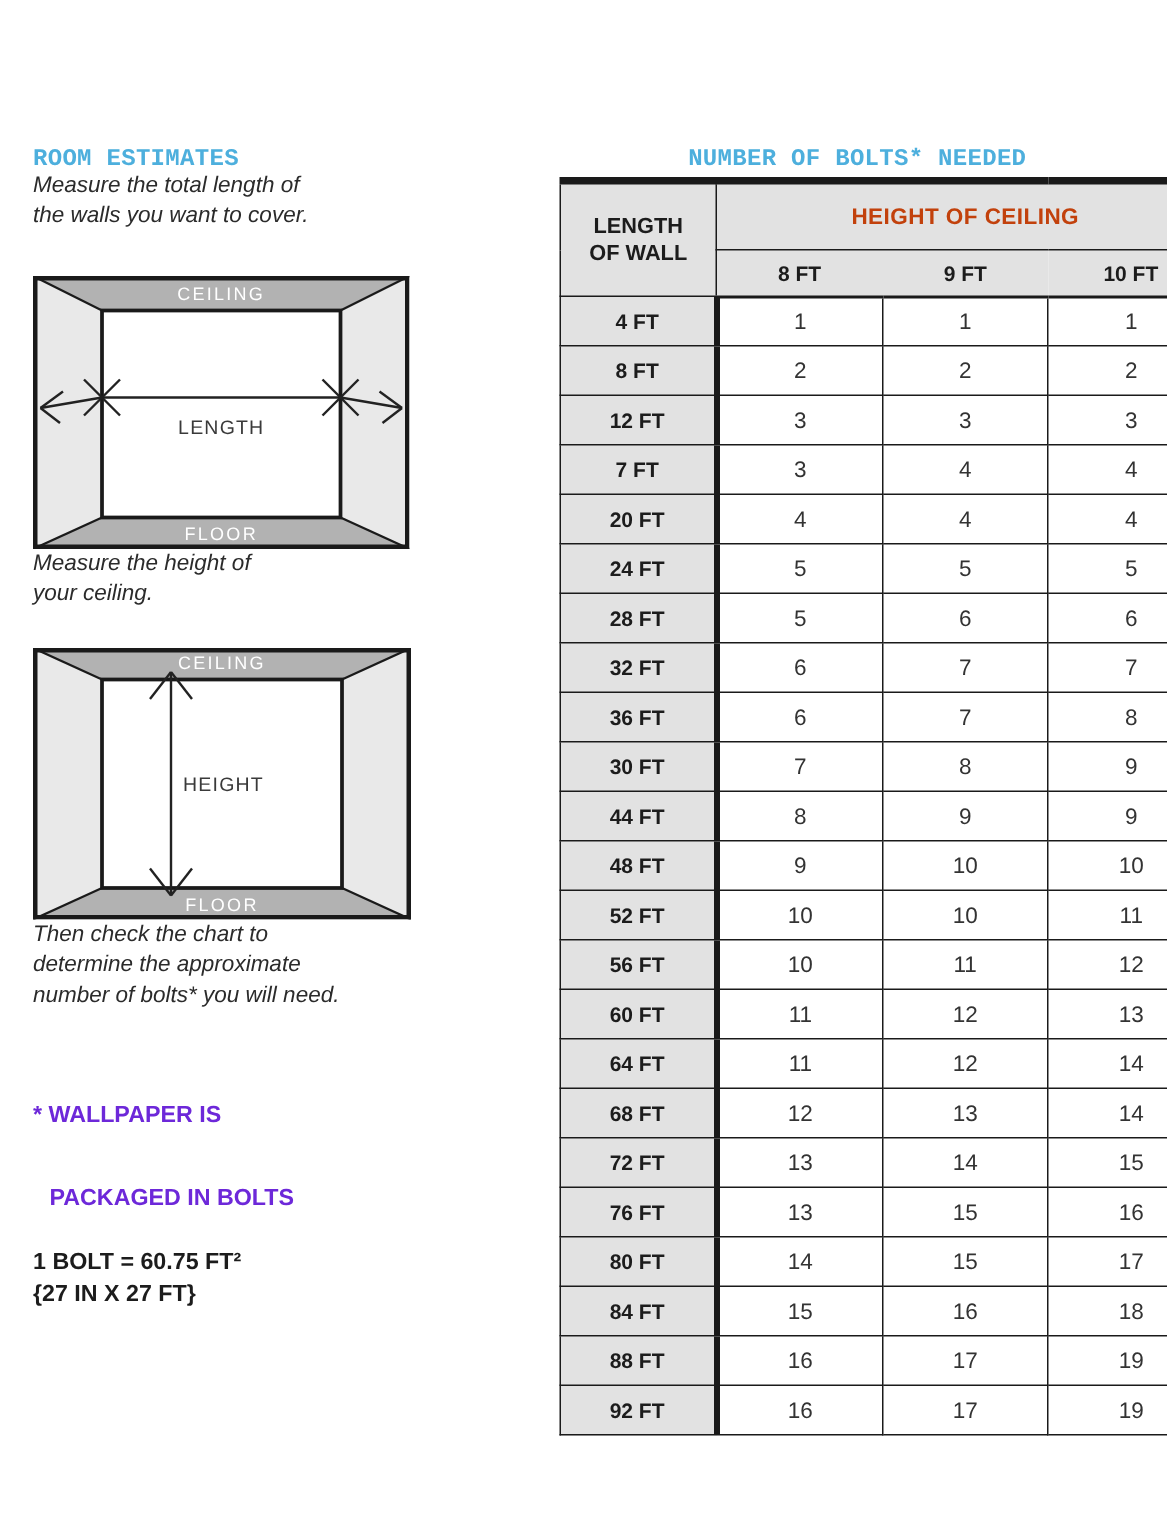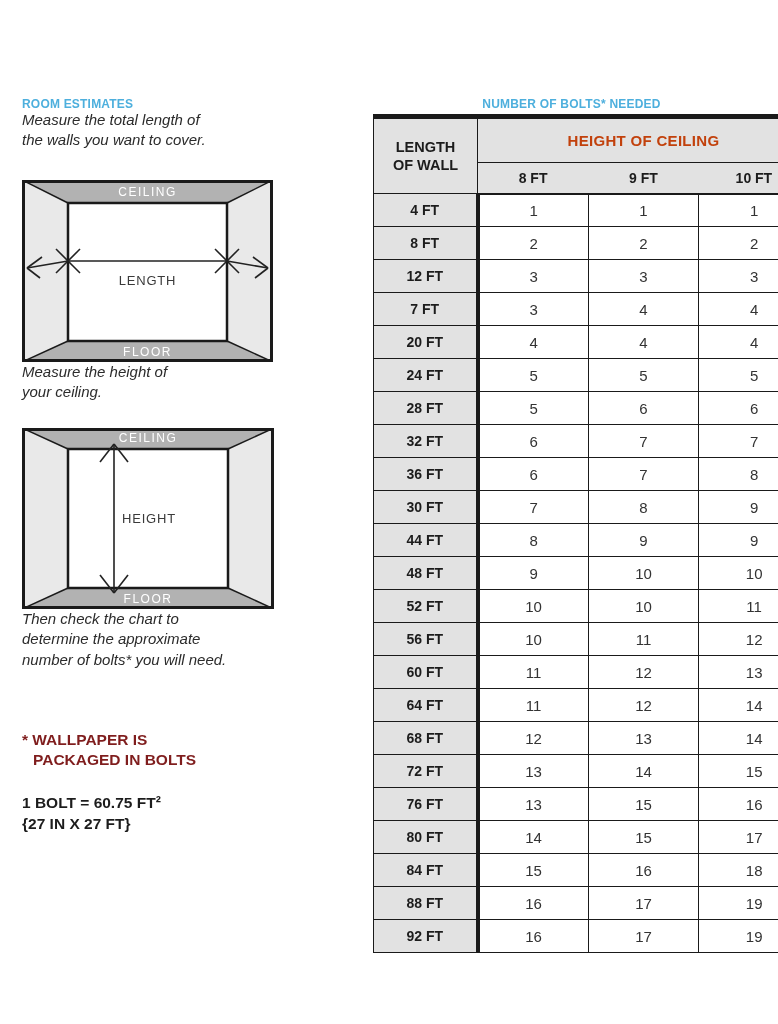--- a/index.html
+++ b/index.html
@@ -14,38 +14,38 @@
   html,body{margin:0;padding:0;background:#ffffff;}
   body{font-family:"Liberation Sans","DejaVu Sans",sans-serif;color:var(--body-ink);}
   .page{position:relative;width:778px;height:1024px;padding:18px 8px 0 22px;overflow:hidden;background:#fff;}
 
   h1.page-title{margin:0;font-size:30px;line-height:1.05;font-weight:bold;color:var(--accent);letter-spacing:.5px;}
 
   .columns{display:flex;justify-content:space-between;margin-top:80px;}
   .left-col{width:292px;}
   .right-col{width:397px;}
 
-  h2.section-heading{margin:0;font-size:12px;line-height:1;font-weight:bold;color:var(--accent);letter-spacing:.2px;}
+  h2.section-heading{margin:0;font-size:16px;line-height:1;font-weight:bold;color:var(--accent);letter-spacing:.2px;font-family:Liberation Mono, monospace;}
   .right-col h2.section-heading{text-align:center;}
 
   p.instruction{margin:0;font-size:15px;line-height:1.35;white-space:pre-line;color:var(--body-ink);font-style:italic;}
   .p1{margin-top:18px;}
   .p2{margin-top:24px;}
   .p3{margin-top:25px;}
 
   svg.room-diagram{display:block;}
   .d1{margin-top:29px;}
   .d2{margin-top:26px;}
   svg.room-diagram text{font-family:"Liberation Sans","DejaVu Sans",sans-serif;}
   .band-label{fill:#ffffff;font-size:12px;letter-spacing:1.5px;}
   .measure-label{fill:#3a3a3a;font-size:13px;letter-spacing:.8px;}
 
-  .footnote{margin:60px 0 0 0;font-size:15.5px;line-height:1.28;font-weight:bold;color:#7f1d1d;}
+  .footnote{margin:60px 0 0 0;font-size:15.5px;line-height:1.28;font-weight:bold;color:#6d28d9;}
   .footnote .line{display:block;}
-  .footnote .indent{padding-left:11px;}
+  .footnote .indent{padding-left:11px;margin-top:35px;}
   .bolt-spec{margin:24px 0 0 0;font-size:15.5px;line-height:1.3;font-weight:bold;color:#1c1c1c;}
   .bolt-spec .line{display:block;}
 
   table.bolts-table{margin-top:4px;width:437px;table-layout:fixed;border-collapse:collapse;
     border:1.5px solid var(--ink);border-top:5px solid var(--ink);}
   table.bolts-table th,table.bolts-table td{border:1.5px solid var(--ink);padding:0;text-align:center;vertical-align:middle;}
   th.corner{width:104px;background:var(--cell-gray);font-size:14.5px;line-height:1.25;font-weight:bold;
     border-right:4px solid var(--ink);white-space:pre-line;color:#1c1c1c;}
   th.group{height:46px;background:var(--cell-gray);font-size:15px;font-weight:bold;letter-spacing:.3px;color:#c2410c;}
   tr.subhead-row th{height:31px;background:var(--cell-gray);font-size:14px;font-weight:bold;

